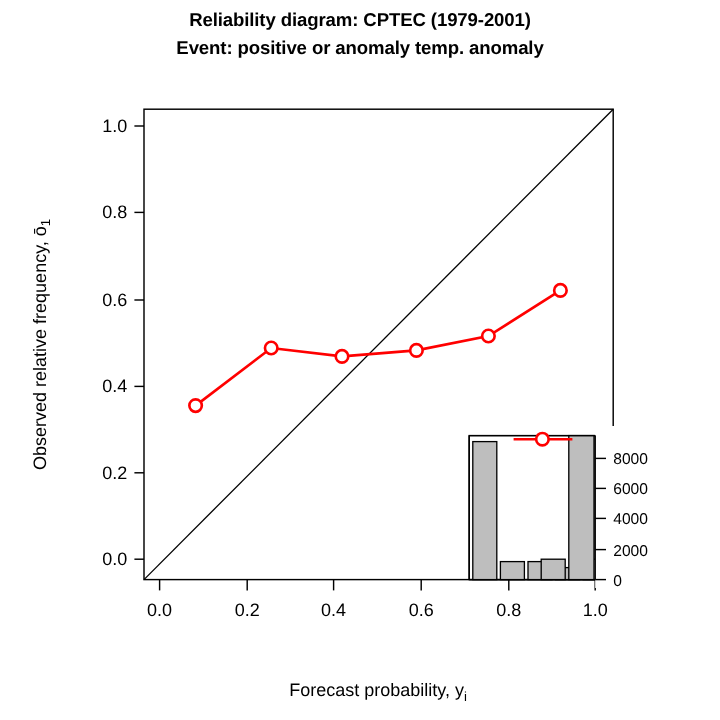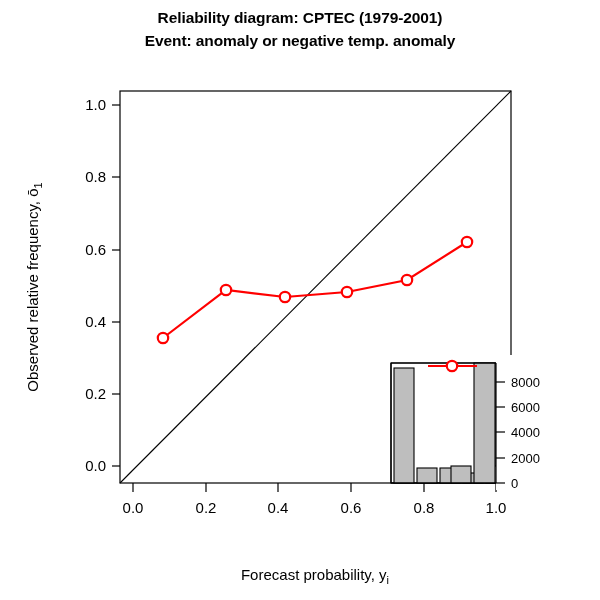--- a/index.html
+++ b/index.html
@@ -25,21 +25,21 @@
   .inset-text{font-family:"Liberation Sans", sans-serif;font-size:13px;fill:#000;}
   .sub{font-size:11px;}
 </style>
 </head>
 <body>
 
 <div id="root">
 
   <div class="title-block">
     <div class="title-line">Reliability diagram: CPTEC (1979-2001)</div>
-    <div class="title-line">Event: anomaly or negative temp. anomaly</div>
+    <div class="title-line">Event: positive or anomaly temp. anomaly</div>
   </div>
 
   <svg class="plot" viewBox="0 0 600 600">
 
     <rect x="120" y="91" width="391" height="392" fill="none" stroke="#000000" stroke-width="1.2"></rect>
 
     <g>
       <line x1="112" y1="466" x2="120" y2="466" stroke="#000" stroke-width="1.2"></line>
       <line x1="112" y1="394" x2="120" y2="394" stroke="#000" stroke-width="1.2"></line>
       <line x1="112" y1="322" x2="120" y2="322" stroke="#000" stroke-width="1.2"></line>

